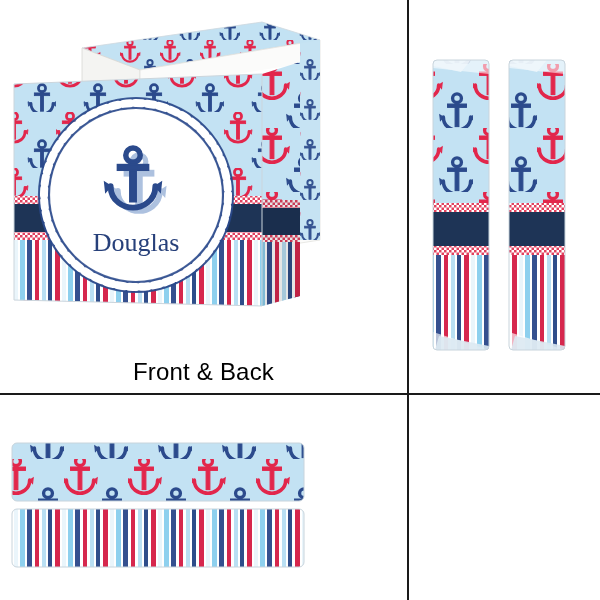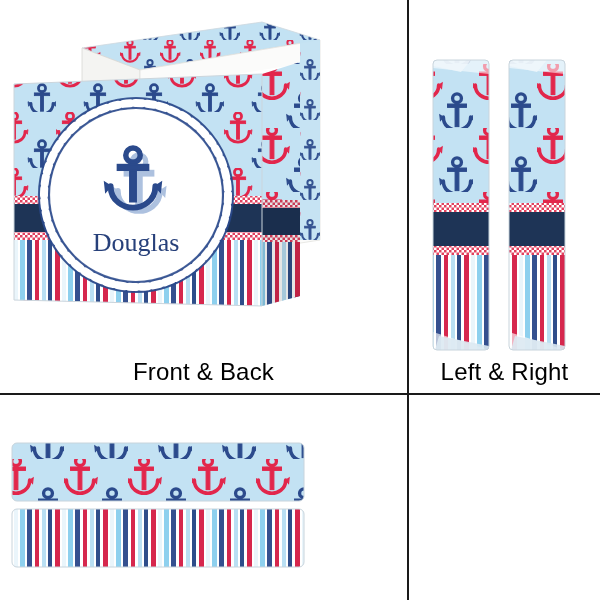--- a/index.html
+++ b/index.html
@@ -213,21 +213,20 @@
           <rect x="100" y="255" width="56" height="95" fill="url(#stripePat)"></rect>
           <polygon points="100,60 156,60 156,74 100,68" fill="#ffffff" opacity="0.55"></polygon>
           <polygon points="100,60 138,60 128,72 100,66" fill="#eef6fb" opacity="0.9"></polygon>
           <polygon points="100,332 156,350 100,350" fill="#ffffff" opacity="0.65"></polygon>
           <polygon points="106,336 156,346 156,350 102,350" fill="#dce9f2" opacity="0.9"></polygon>
         </g>
         <rect x="100" y="60" width="56" height="290" rx="4" fill="none" stroke="#c8d4dc" stroke-width="1"></rect>
       </g>
     </svg>
 
-    <div class="caption" id="cap-side">Left &amp; Right</div>
   </div>
 
   <div class="quad" id="q-topbot">
     <svg width="407" height="205">
 
       <g>
         <clipPath id="hAClip">
             <rect x="12" y="48" width="292" height="58" rx="5"></rect>
           </clipPath>
         <g clip-path="url(#hAClip)">

